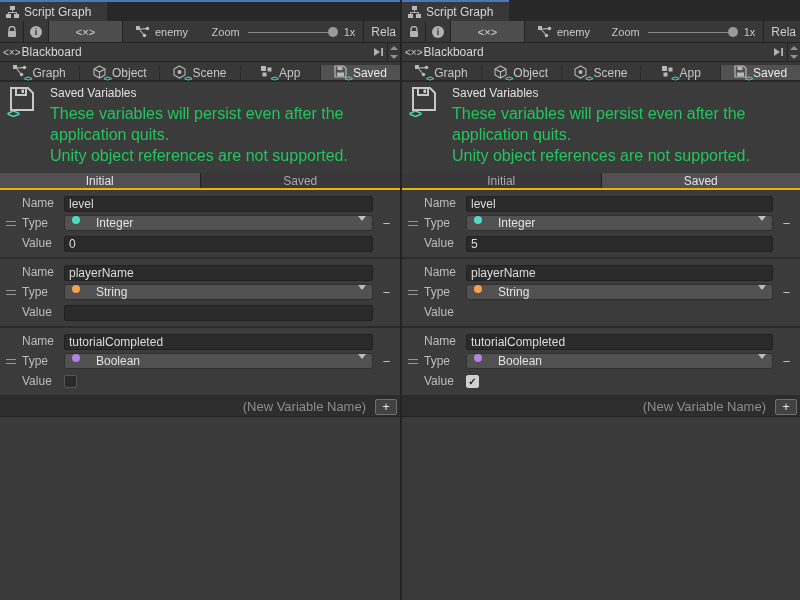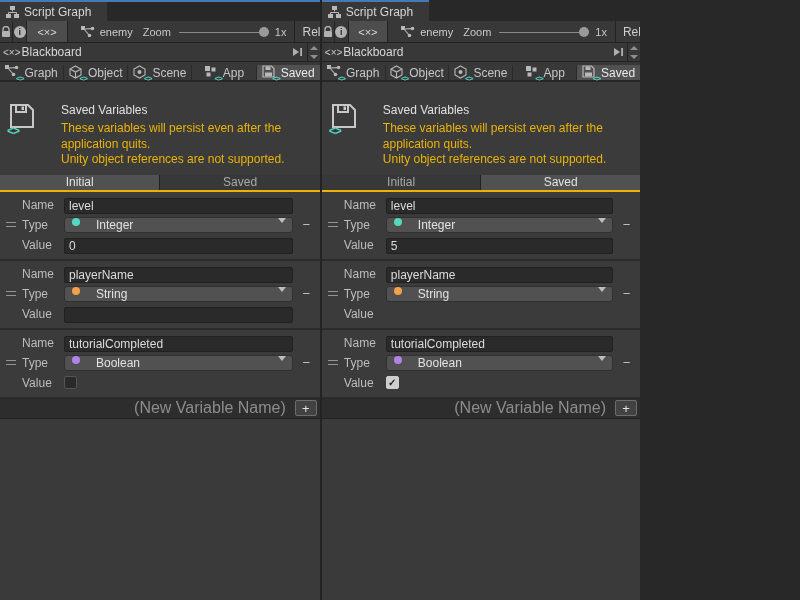--- a/index.html
+++ b/index.html
@@ -1,18 +1,18 @@
 <!DOCTYPE html>
 <html><head>
 <meta charset="utf-8">
 <style>
   * { margin:0; padding:0; box-sizing:border-box; }
   html,body { width:800px; height:600px; overflow:hidden; background:#282828;
               font-family:"Liberation Sans", sans-serif; }
-  .app { display:flex; width:640px; height:600px; }
+  .app { display:flex; width:800px; height:600px; }
 
   .panel { width:400px; height:600px; display:flex; flex-direction:column; background:#3a3a3a; overflow:hidden; }
   .panel.right { border-left:2px solid #232323; }
 
   
   .tabbar { height:21px; background:#282828; display:flex; align-items:flex-end; flex:none; }
   .tabbar.full-blue { border-top:2px solid #4779b5; height:21px; }
   .panel.right .tabbar { border-top:2px solid #282828; }
   .doc-tab { height:19px; background:#383838; display:flex; align-items:center; gap:5px;
              padding:0 16px 0 6px; font-size:12px; color:#d6d6d6; position:relative; white-space:nowrap; }
@@ -52,25 +52,25 @@
   .cattabs { height:20px; flex:none; display:flex; background:#383838; border-bottom:2px solid #262626;align-items:flex-end; }
   .cattab { flex:1; display:flex; align-items:center; justify-content:center; gap:4px;
             font-size:12px; color:#c6c6c6; border-right:1px solid #2a2a2a; background:#383838; }
   .cattab:last-child { border-right:none; }
   .cattab.active { background:#515151; color:#e9e9e9; }
   .icon-badged { position:relative; width:15px; height:15px; flex:none; }
   .badge { position:absolute; right:-3px; bottom:-3px; color:#52d9c2; font-size:8px; font-weight:bold; letter-spacing:-1px; line-height:1; }
   .badge::after { content:"<>"; }
 
   
-  .sec-header { display:flex; gap:22px; padding:21px 6px 7px 9px; background:#3b3b3b; flex:none; }
+  .sec-header { display:flex; gap:11px; padding:4px 6px 7px 9px; background:#3b3b3b; flex:none; }
   .sec-icon { position:relative; width:30px; height:34px; flex:none; }
   .sec-icon .badge { font-size:12px; left:-2px; right:auto; bottom:0; }
   .sec-title { font-size:12px; color:#e0e0e0; margin-bottom:4px; }
-  .sec-desc { font-size:12px; color:#eab308; line-height:1.3; }
+  .sec-desc { font-size:16px; color:#22c55e; line-height:1.3; }
 
   
   .subtabs { height:17px; flex:none; display:flex; background:#b91c1c; border-bottom:2px solid #eab308; }
   .subtab { flex:1; display:flex; align-items:center; justify-content:center; font-size:12px;
             color:#a9a9a9; background:#383838; border-right:1px solid #202020; }
   .subtab:last-child { border-right:none; }
   .subtab.active { background:#515151; color:#e2e2e2; }
 
   
   .vars { flex:none; background:#3b3b3b; }
@@ -90,21 +90,21 @@
   .caret { margin-left:auto; width:0; height:0; border-left:4px solid transparent; border-right:4px solid transparent; border-top:5px solid #bdbdbd; }
   .checkbox { width:13px; height:13px; background:#2a2a2a; border:1px solid #555555; border-radius:2px;
               display:flex; align-items:center; justify-content:center; font-size:10px; font-weight:bold; color:#222222; }
   .checkbox.checked { background:#cfcfcf; border-color:#cfcfcf; }
   .checkbox.checked::after { content:"\2713"; }
 
   
   .newvar { height:20px; flex:none; background:#2d2d2d; border-bottom:1px solid #232323;
             display:flex; align-items:center; }
   input.newvar-input { flex:1; height:20px; background:transparent; border:none; outline:none; text-align:right;
-                       font-size:16px; color:#dcdcdc; padding-right:6px; font-family:"Liberation Sans", sans-serif; }
+                       font-size:13px; color:#dcdcdc; padding-right:6px; font-family:"Liberation Sans", sans-serif; }
   input.newvar-input::placeholder { color:#8d8d8d; opacity:1; }
   .plus-btn { width:22px; height:16px; margin:0 3px; background:#424242; border:1px solid #6e6e6e; border-radius:2px;
               color:#e2e2e2; font-size:13px; line-height:1; display:flex; align-items:center; justify-content:center; }
 
   .empty-area { flex:1; background:#3a3a3a; }
 </style>
 </head>
 <body>
 
 <div class="app">

